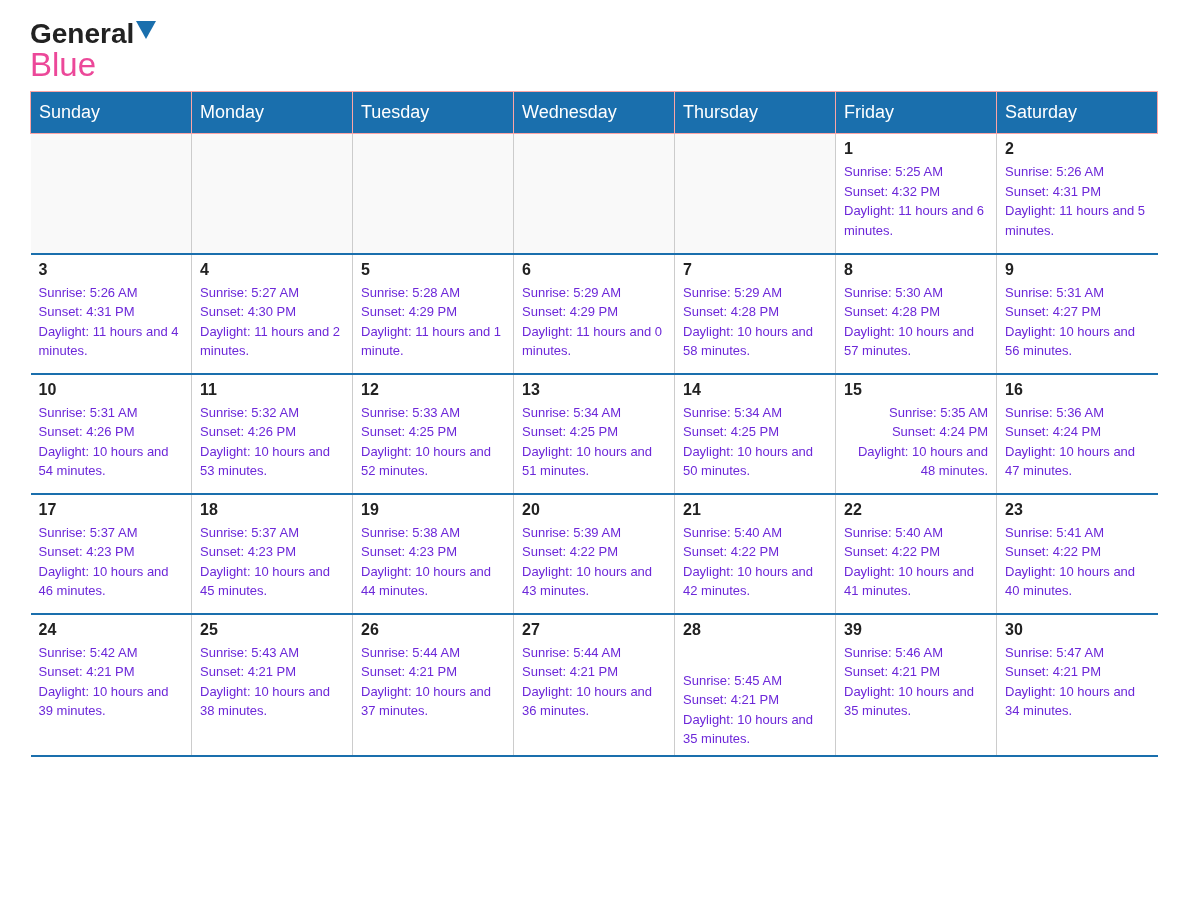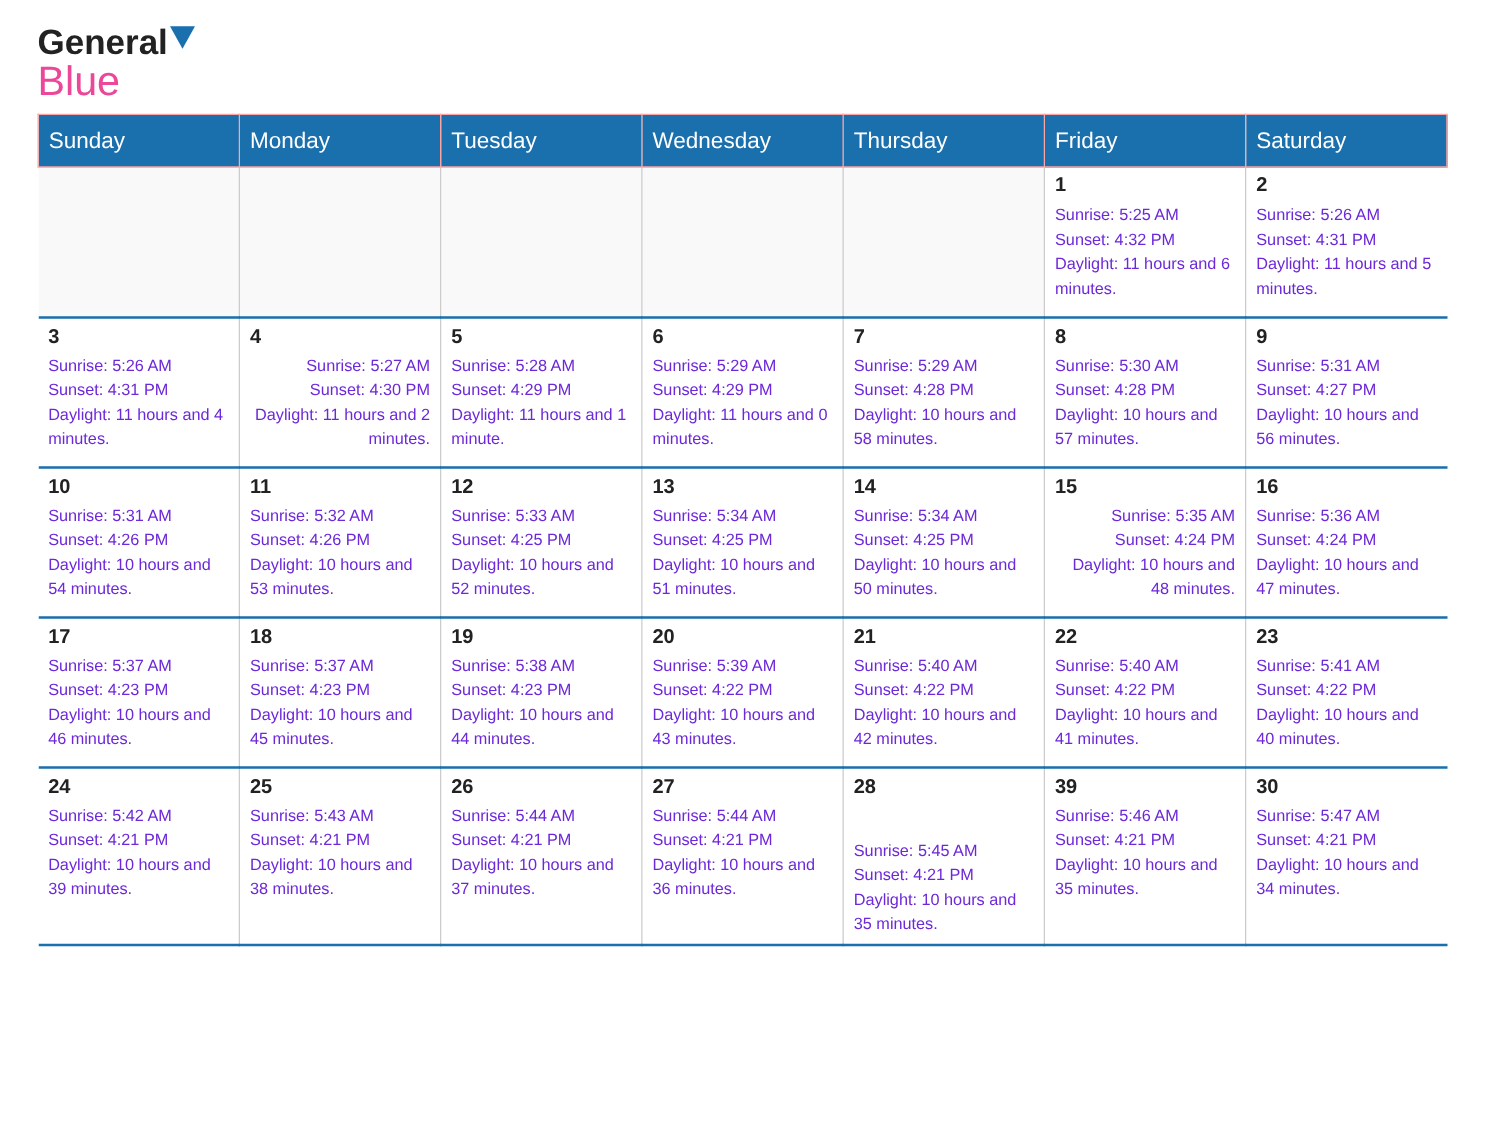--- a/index.html
+++ b/index.html
@@ -163,21 +163,21 @@
       </tr>
       <tr>
         <td>
           <span class="day-number">3</span>
           <div class="day-info" style="white-space: pre-line;">Sunrise: 5:26 AM
 Sunset: 4:31 PM
 Daylight: 11 hours and 4 minutes.</div>
         </td>
         <td>
           <span class="day-number">4</span>
-          <div class="day-info" style="white-space: pre-line; text-align: right;">Sunrise: 5:27 AM
+          <div class="day-info" style="white-space: pre-line;">Sunrise: 5:27 AM
 Sunset: 4:30 PM
 Daylight: 11 hours and 2 minutes.</div>
         </td>
         <td>
           <span class="day-number">5</span>
           <div class="day-info" style="white-space: pre-line;">Sunrise: 5:28 AM
 Sunset: 4:29 PM
 Daylight: 11 hours and 1 minute.</div>
         </td>
         <td>

